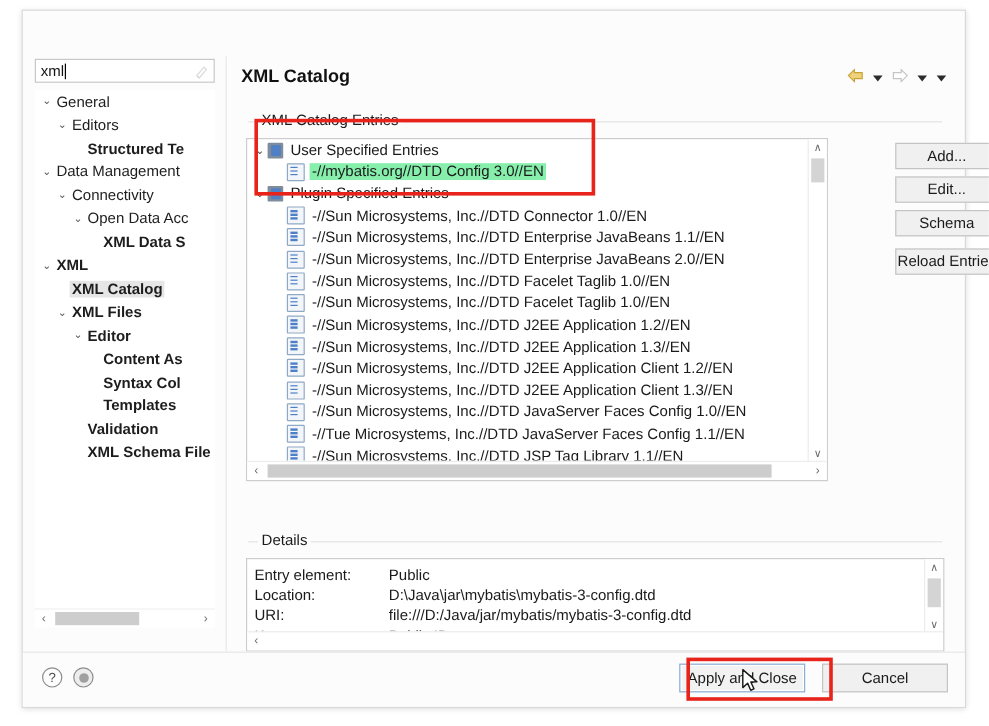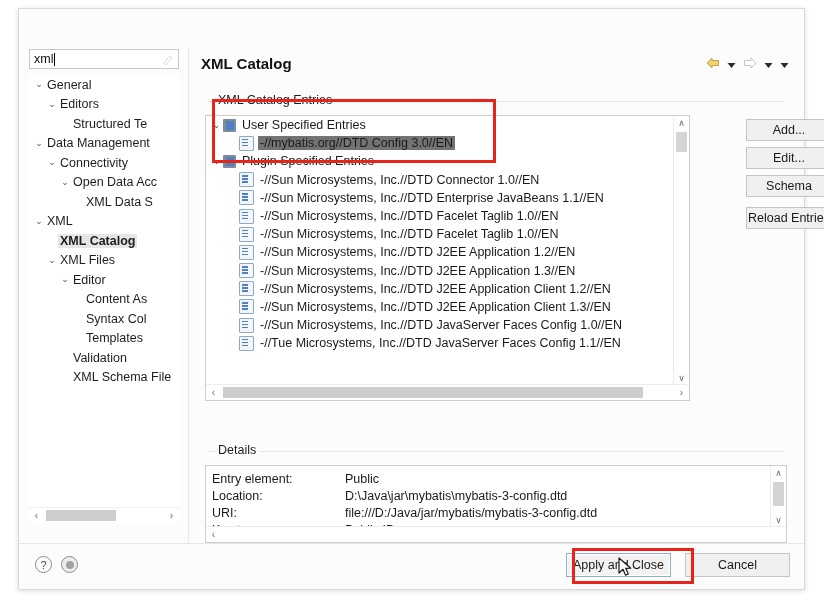--- a/index.html
+++ b/index.html
@@ -140,21 +140,21 @@
   }
   .tnode .chev {
     width: 12px;
     flex: 0 0 12px;
     text-align: center;
     color: #5a5a5a;
     font-size: 9px;
     line-height: 1;
   }
   .tnode .lbl { padding: 0 2px; }
-  .tnode.bold .lbl { font-weight: normal; }
+  .tnode.bold .lbl { font-weight: bold; }
   .tnode.sel .lbl {
     background: #e6e6e6;
     font-weight: bold;
   }
 
   .hscroll {
     position: absolute;
     left: 0; bottom: 0;
     width: 150px; height: 15px;
     background: #fff;
@@ -290,21 +290,21 @@
   }
   .ico.doc::after {
     content: "";
     position: absolute;
     left: 2px; top: 2px;
     width: 6px; height: 1.5px;
     background: #4f7fc4;
     box-shadow: 0 3px 0 #4f7fc4, 0 6px 0 #4f7fc4;
   }
   .row.selected .txt {
-    background: #737373;
+    background: #86efac;
   }
   .row .txt { padding: 0 2px; }
 
   .vscroll {
     position: absolute;
     right: 0; top: 0;
     width: 15px; bottom: 15px;
     background: #fff;
     border-left: 1px solid #ececec;
   }
@@ -389,21 +389,21 @@
     padding: 4px 0 0 6px;
     font-size: 12.5px;
     color: #1a1a1a;
   }
   .det-row {
     display: flex;
     height: 17px;
     align-items: center;
   }
   .det-key { width: 112px; flex: 0 0 112px; }
-  .det-val { white-space: nowrap; margin-left: 21px; }
+  .det-val { white-space: nowrap; }
 
   .det-vscroll {
     position: absolute;
     right: 0; top: 0;
     width: 15px; bottom: 15px;
     background: #fff;
     border-left: 1px solid #ececec;
   }
   .det-vscroll .arr {
     height: 14px; text-align: center;
@@ -670,20 +670,26 @@
                 <div class="row">
                   <span class="ind"></span>
                   <span class="spacer"></span>
                   <span class="ico doc"></span>
                   <span class="txt">-//Sun Microsystems, Inc.//DTD Enterprise JavaBeans 1.1//EN</span>
                 </div>
                 <div class="row">
                   <span class="ind"></span>
                   <span class="spacer"></span>
                   <span class="ico doc"></span>
+                  <span class="txt">-//Sun Microsystems, Inc.//DTD Enterprise JavaBeans 2.0//EN</span>
+                </div>
+                <div class="row">
+                  <span class="ind"></span>
+                  <span class="spacer"></span>
+                  <span class="ico doc"></span>
                   <span class="txt">-//Sun Microsystems, Inc.//DTD Facelet Taglib 1.0//EN</span>
                 </div>
                 <div class="row">
                   <span class="ind"></span>
                   <span class="spacer"></span>
                   <span class="ico doc"></span>
                   <span class="txt">-//Sun Microsystems, Inc.//DTD Facelet Taglib 1.0//EN</span>
                 </div>
                 <div class="row">
                   <span class="ind"></span>
@@ -713,20 +719,26 @@
                   <span class="ind"></span>
                   <span class="spacer"></span>
                   <span class="ico doc"></span>
                   <span class="txt">-//Sun Microsystems, Inc.//DTD JavaServer Faces Config 1.0//EN</span>
                 </div>
                 <div class="row">
                   <span class="ind"></span>
                   <span class="spacer"></span>
                   <span class="ico doc"></span>
                   <span class="txt">-//Tue Microsystems, Inc.//DTD JavaServer Faces Config 1.1//EN</span>
+                </div>
+                <div class="row">
+                  <span class="ind"></span>
+                  <span class="spacer"></span>
+                  <span class="ico doc"></span>
+                  <span class="txt">-//Sun Microsystems, Inc.//DTD JSP Tag Library 1.1//EN</span>
                 </div>
               </div>
           </div>
           <div class="vscroll">
             <div class="arr">∧</div>
             <div class="thumb"></div>
             <div class="arr bot">∨</div>
           </div>
           <div class="list-hscroll">
             <div class="arr">‹</div>

